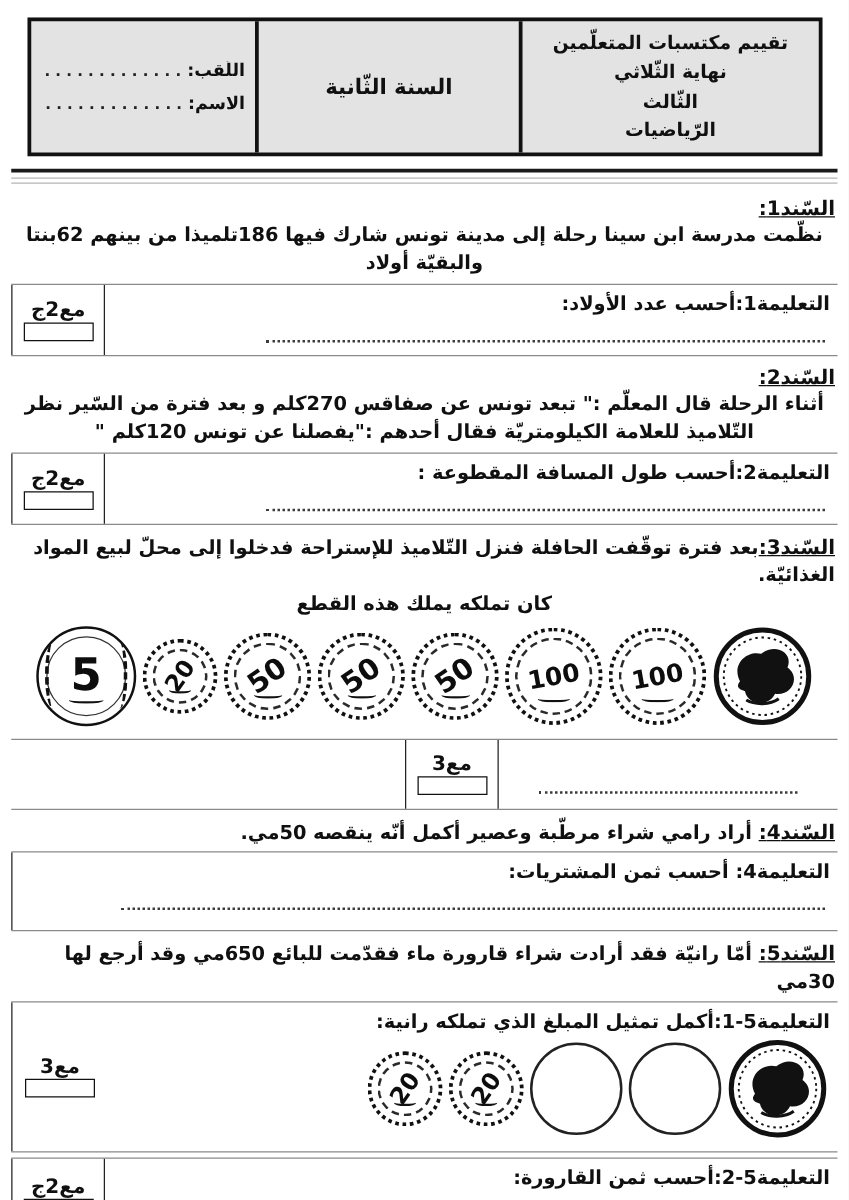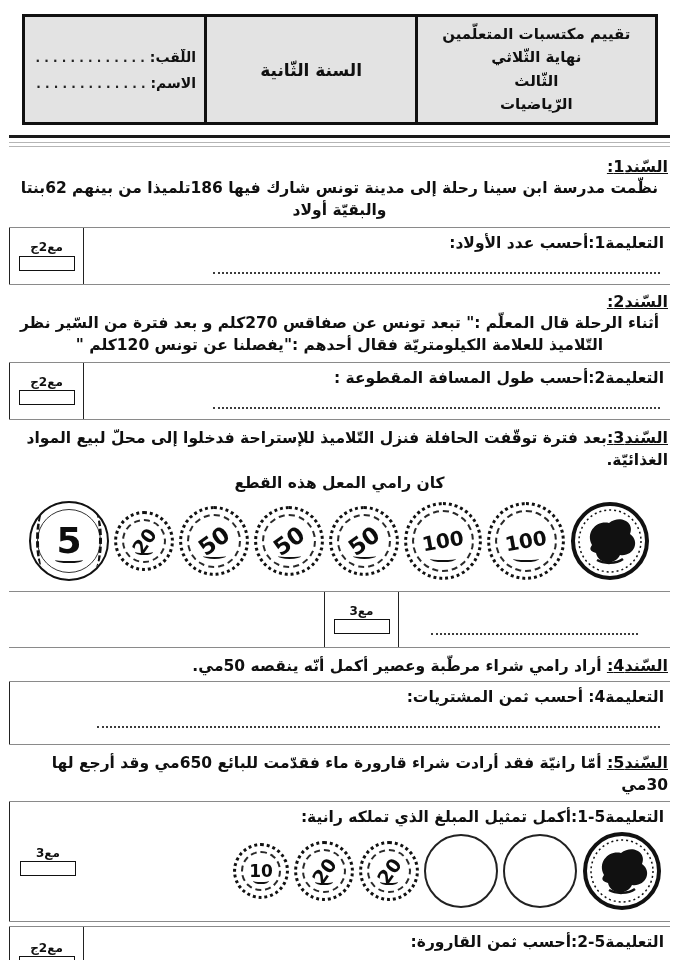--- a/index.html
+++ b/index.html
@@ -61,21 +61,21 @@
     border-bottom:2.5px dotted #3c3c3c; height:15px; margin:7px 4px 6px 4px;
   }
   .trow.t3 .tcell.text .tlabel{ padding-top:10px; }
   .trow.t3 .answer-line{ width:80%; margin:24px auto 8px auto; }
   .trow.t1 , .trow.t2 { min-height:50px; }
   .trow.t3 { min-height:48px; }
   .trow.t46 { min-height:64px; }
   .trow.t52 { min-height:62px; }
   .trow.t51 { min-height:106px;justify-content:space-between; }
   .score-unit{ display:flex; flex-direction:column; align-items:center; }
-  .score-label{ font-size:12px; line-height:1.1; }
+  .score-label{ font-size:16px; line-height:1.1; }
   .score-box{ width:56px; height:15px; border:1.5px solid #111; background:#fff; margin-top:1px; }
   
   .coins-row{
     direction:ltr; display:flex; align-items:center; justify-content:center;
     gap:5px; padding:5px 2px 6px 2px; min-height:88px;
   }
   .coins-row.right{ justify-content:flex-end; padding-left:10px; }
   .coin{ position:relative; border-radius:50%; background:#fff; flex:0 0 auto;
          display:flex; align-items:center; justify-content:center; }
   .coin.dotted{ border:3px dotted #111; }
@@ -163,21 +163,21 @@
             <div class="score-box"></div>
           </div>
         </div>
     </div>
   </div>
 
   <div class="section">
     <div class="inline-head">
       <span class="stitle">السّند3:</span><span>بعد فترة توقّفت الحافلة فنزل التّلاميذ للإستراحة فدخلوا إلى محلّ لبيع المواد الغذائيّة.</span>
     </div>
-    <div class="sbody center">كان رامي المعل هذه القطع</div>
+    <div class="sbody center">كان تملكه يملك هذه القطع</div>
     <div class="coins-row">
         <div class="coin smooth five" style="width: 80px; height: 80px;">
           <div class="ring">
             <span class="num" style="transform: rotate(0deg); font-size: 36px;">5</span>
             <span class="curl"></span>
           </div>
           <span class="wreath-l"></span>
           <span class="wreath-r"></span>
         </div>
         <div class="coin dotted" style="width: 60px; height: 60px;">
@@ -252,26 +252,20 @@
   </div>
 
   <div class="section">
     <div class="inline-head">
       <span class="stitle">السّند5:</span><span> أمّا رانيّة فقد أرادت شراء قارورة ماء فقدّمت للبائع 650مي وقد أرجع لها 30مي</span>
     </div>
     <div class="trow t51">
       <div class="tcell text">
         <div class="tlabel">التعليمة5-1:أكمل تمثيل المبلغ الذي تملكه رانية:</div>
         <div class="coins-row right">
-            <div class="coin dotted" style="width: 56px; height: 56px;">
-              <div class="ring">
-                <span class="num" style="transform: rotate(0deg); font-size: 17px;">10</span>
-                <span class="curl"></span>
-              </div>
-            </div>
             <div class="coin dotted" style="width: 60px; height: 60px;">
               <div class="ring">
                 <span class="num" style="transform: rotate(-55deg); font-size: 19px;">20</span>
                 <span class="curl"></span>
               </div>
             </div>
             <div class="coin dotted" style="width: 60px; height: 60px;">
               <div class="ring">
                 <span class="num" style="transform: rotate(-55deg); font-size: 19px;">20</span>
                 <span class="curl"></span>

